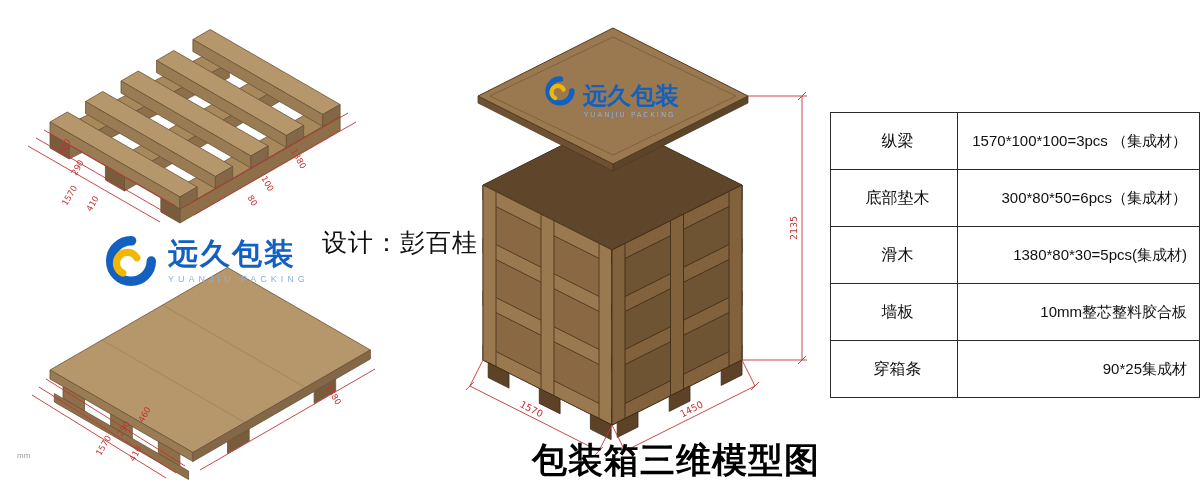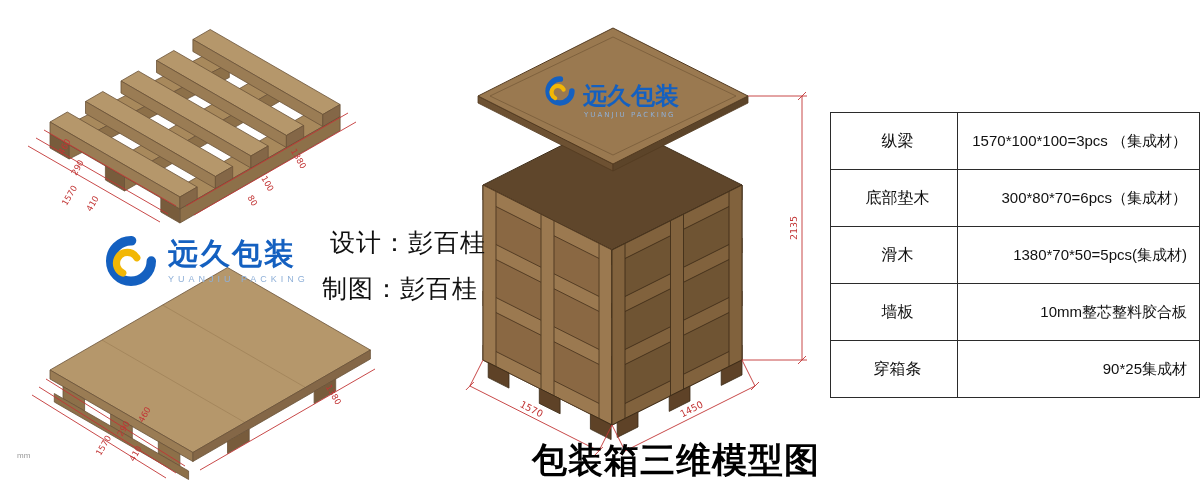--- a/index.html
+++ b/index.html
@@ -180,39 +180,38 @@
   <div class="abs" style="left:102px;top:232px;display:flex;align-items:center;gap:8px">
     <svg width="58" height="58" viewBox="0 0 40 40">
       <use href="#logo-mark"></use>
     </svg>
     <div>
       <div class="logo-cn">远久包装</div>
       <div class="logo-en">YUANJIU PACKING</div>
     </div>
   </div>
 
-  <div class="abs credit" style="left:330px;top:226px">设计：彭百桂</div>
-  <div class="abs credit" style="left:322px;top:272px">制图：彭百桂</div>
+  <div class="abs credit" style="left:322px;top:226px">设计：彭百桂</div>
 
   <div class="abs main-title" style="left:440px;top:437px;width:380px">包装箱三维模型图</div>
 
 
   <table class="materials abs" style="left:830px;top:112px">
     <tbody>
       <tr>
         <td class="part">纵梁</td>
         <td class="spec">1570*100*100=3pcs （集成材）</td>
       </tr>
       <tr>
         <td class="part">底部垫木</td>
-        <td class="spec">300*80*70=6pcs（集成材）</td>
+        <td class="spec">300*80*50=6pcs（集成材）</td>
       </tr>
       <tr>
         <td class="part">滑木</td>
-        <td class="spec">1380*70*50=5pcs(集成材)</td>
+        <td class="spec">1380*80*30=5pcs(集成材)</td>
       </tr>
       <tr>
         <td class="part">墙板</td>
         <td class="spec">10mm整芯整料胶合板</td>
       </tr>
       <tr>
         <td class="part">穿箱条</td>
         <td class="spec">90*25集成材</td>
       </tr>
     </tbody>

